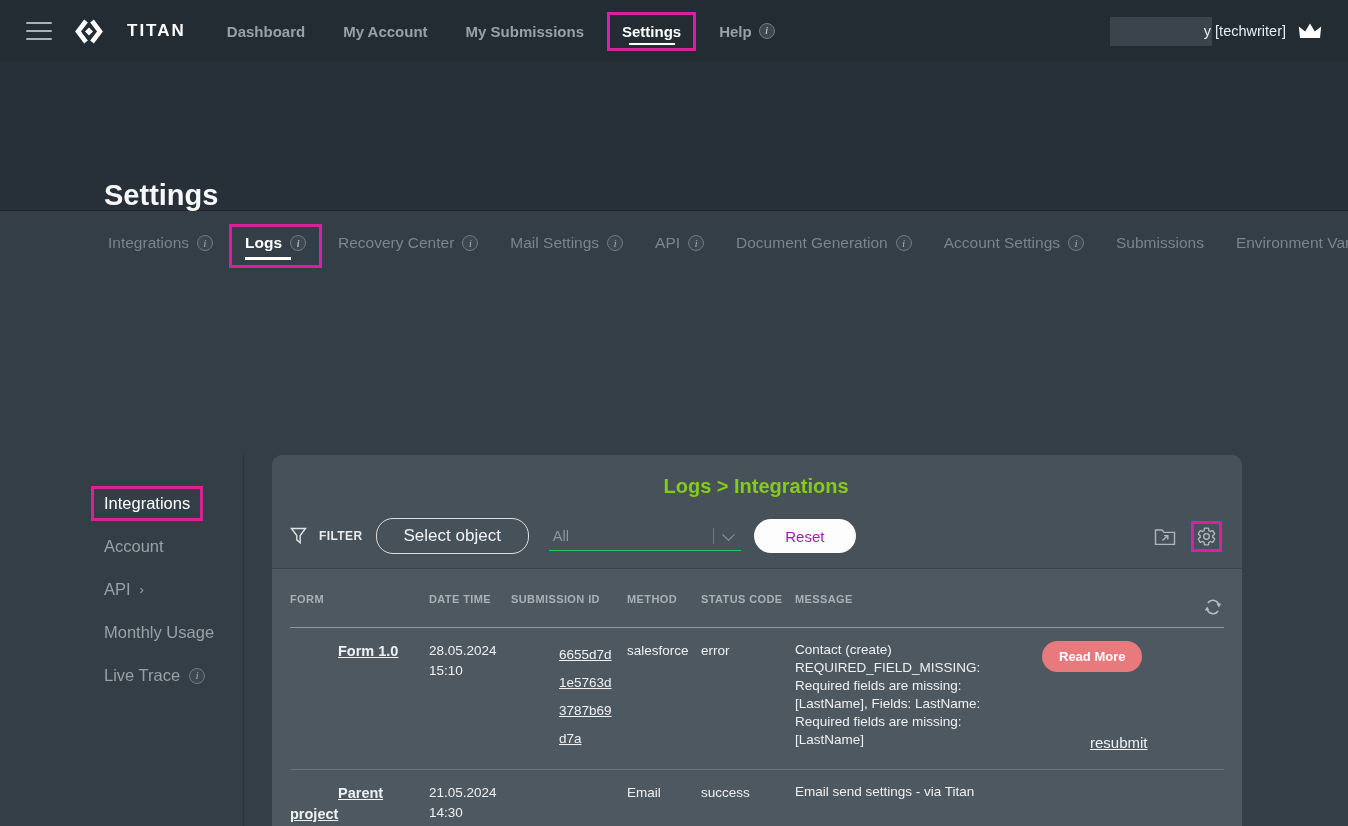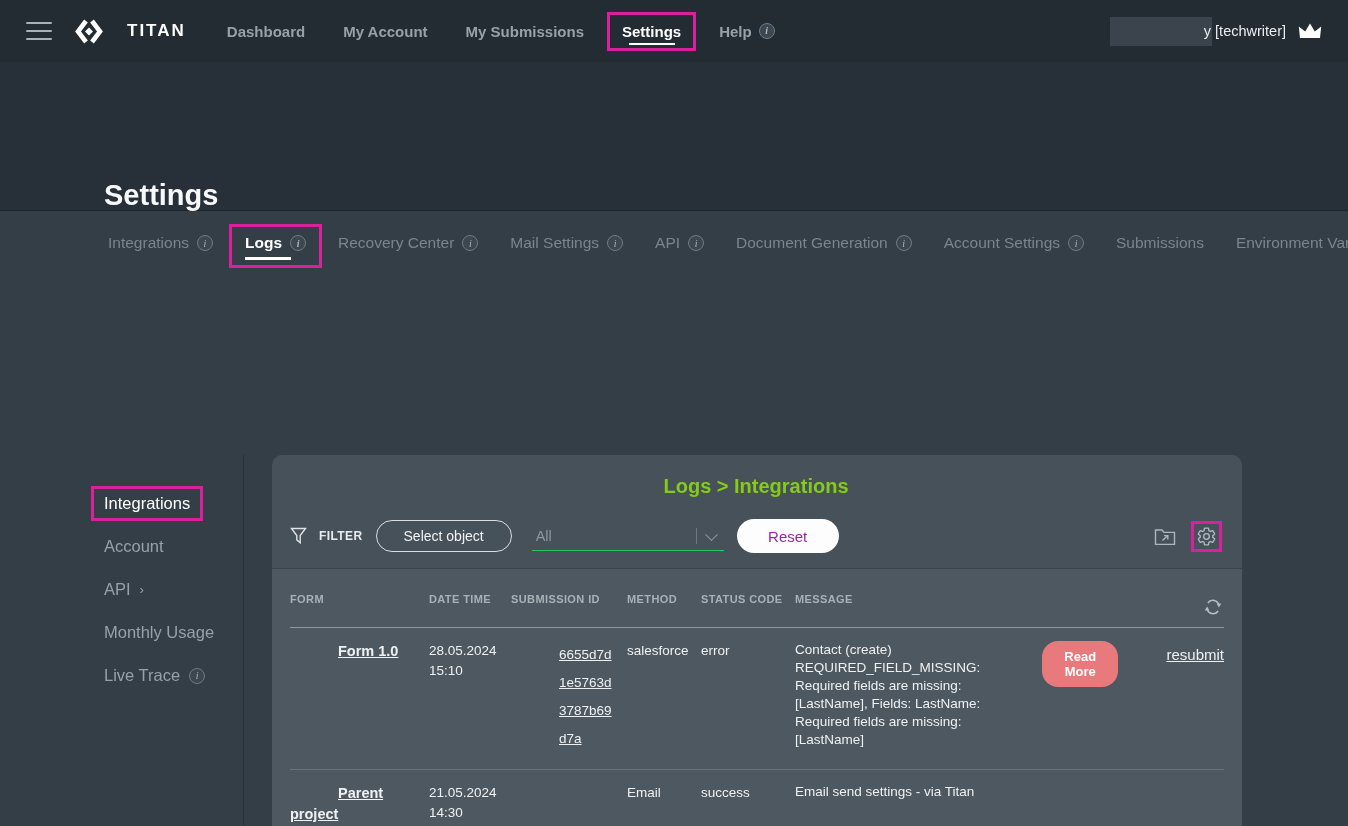--- a/index.html
+++ b/index.html
@@ -50,41 +50,41 @@
   .side-item{border:3px solid transparent;padding:5px 10px;font-size:16.5px;color:var(--grey);cursor:pointer;display:flex;align-items:center;gap:9px;}
   .side-item.active{color:#fff;}
   .side-chevron{font-size:13px;color:var(--grey);}
 
   
   .panel{position:absolute;left:272px;top:243px;width:970px;height:600px;background:var(--panel-bg);border-radius:10px 10px 0 0;overflow:hidden;}
   .panel-head{padding:20px 20px 0 18px;}
   .panel-title{font-size:20px;font-weight:bold;color:#84cc16;text-align:center;}
   .filter-row{margin-top:21px;display:flex;align-items:center;height:34px;margin-bottom:15px;}
   .filter-label{display:flex;align-items:center;gap:12px;font-size:12px;font-weight:bold;letter-spacing:.4px;color:#e9ecee;}
-  .select-object{margin-left:13px;border:1px solid rgba(255,255,255,.8);border-radius:17px;background:transparent;color:#f1f3f4;font-size:14px;padding:7px 27px;cursor:pointer;font-family:inherit;}
+  .select-object{margin-left:13px;border:1px solid rgba(255,255,255,.8);border-radius:17px;background:transparent;color:#f1f3f4;font-size:17px;padding:7px 27px;cursor:pointer;font-family:inherit;}
   .obj-select{margin-left:20px;width:192px;height:30px;border-bottom:1px solid #22c55e;display:flex;align-items:flex-end;color:#8d969d;font-size:14.5px;cursor:pointer;padding:0 2px 6px 4px;}
   .obj-select .sep{margin-left:auto;width:1px;height:16px;background:#6d777e;}
   .obj-chevron{width:9px;height:9px;border-right:1.6px solid #8d969d;border-bottom:1.6px solid #8d969d;transform:rotate(45deg) translate(-2px,-2px);margin:0 6px 2px 10px;}
   .reset-btn{margin-left:13px;width:102px;height:34px;border:none;border-radius:17px;background:#fdfdfd;color:#a21caf;font-size:15px;cursor:pointer;font-family:inherit;}
   .head-icons{margin-left:auto;display:flex;align-items:center;gap:10px;}
   .icon-btn{background:none;border:3px solid transparent;padding:2px;display:inline-flex;cursor:pointer;}
 
   
   .table-area{background:var(--table-bg);border-top:1px solid #3a444c;padding:0 18px;height:472px;}
   .tgrid{display:grid;grid-template-columns:139px 82px 116px 74px 94px 247px 1fr;}
   .thead{position:relative;padding:24px 0 22px;border-bottom:1px solid rgba(255,255,255,.38);}
   .th{font-size:11px;font-weight:bold;letter-spacing:.4px;color:#a9b1b7;}
   .refresh{position:absolute;right:2px;bottom:11px;cursor:pointer;display:flex;}
   .trow{padding:13px 0 16px;border-bottom:1px solid rgba(255,255,255,.16);font-size:13.5px;color:#eef1f3;}
   .cell{padding-right:10px;line-height:20px;}
   .form-link{font-weight:bold;font-size:14.5px;text-decoration:underline;cursor:pointer;}
   .c-date span{display:block;}
   .sub-link{text-decoration:underline;word-break:break-all;cursor:pointer;line-height:28px;display:inline-block;}
   .c-msg{line-height:18px;font-size:13.5px;}
-  .c-actions{display:flex;justify-content:space-between;align-items:flex-start;padding-right:0;}
+  .c-actions{display:flex;justify-content:space-between;align-items:flex-start;padding-right:0;flex-direction:column;}
   .read-more{background:#e8797d;color:#fff;font-weight:bold;font-size:13px;border:none;border-radius:16px;padding:8px 17px;cursor:pointer;font-family:inherit;}
   .resubmit{font-size:15px;text-decoration:underline;cursor:pointer;margin-top:4px;}
   svg{display:block;}
 </style>
 </head>
 <body>
 
 <header class="topnav">
   <div class="hamburger">
       <span></span>

